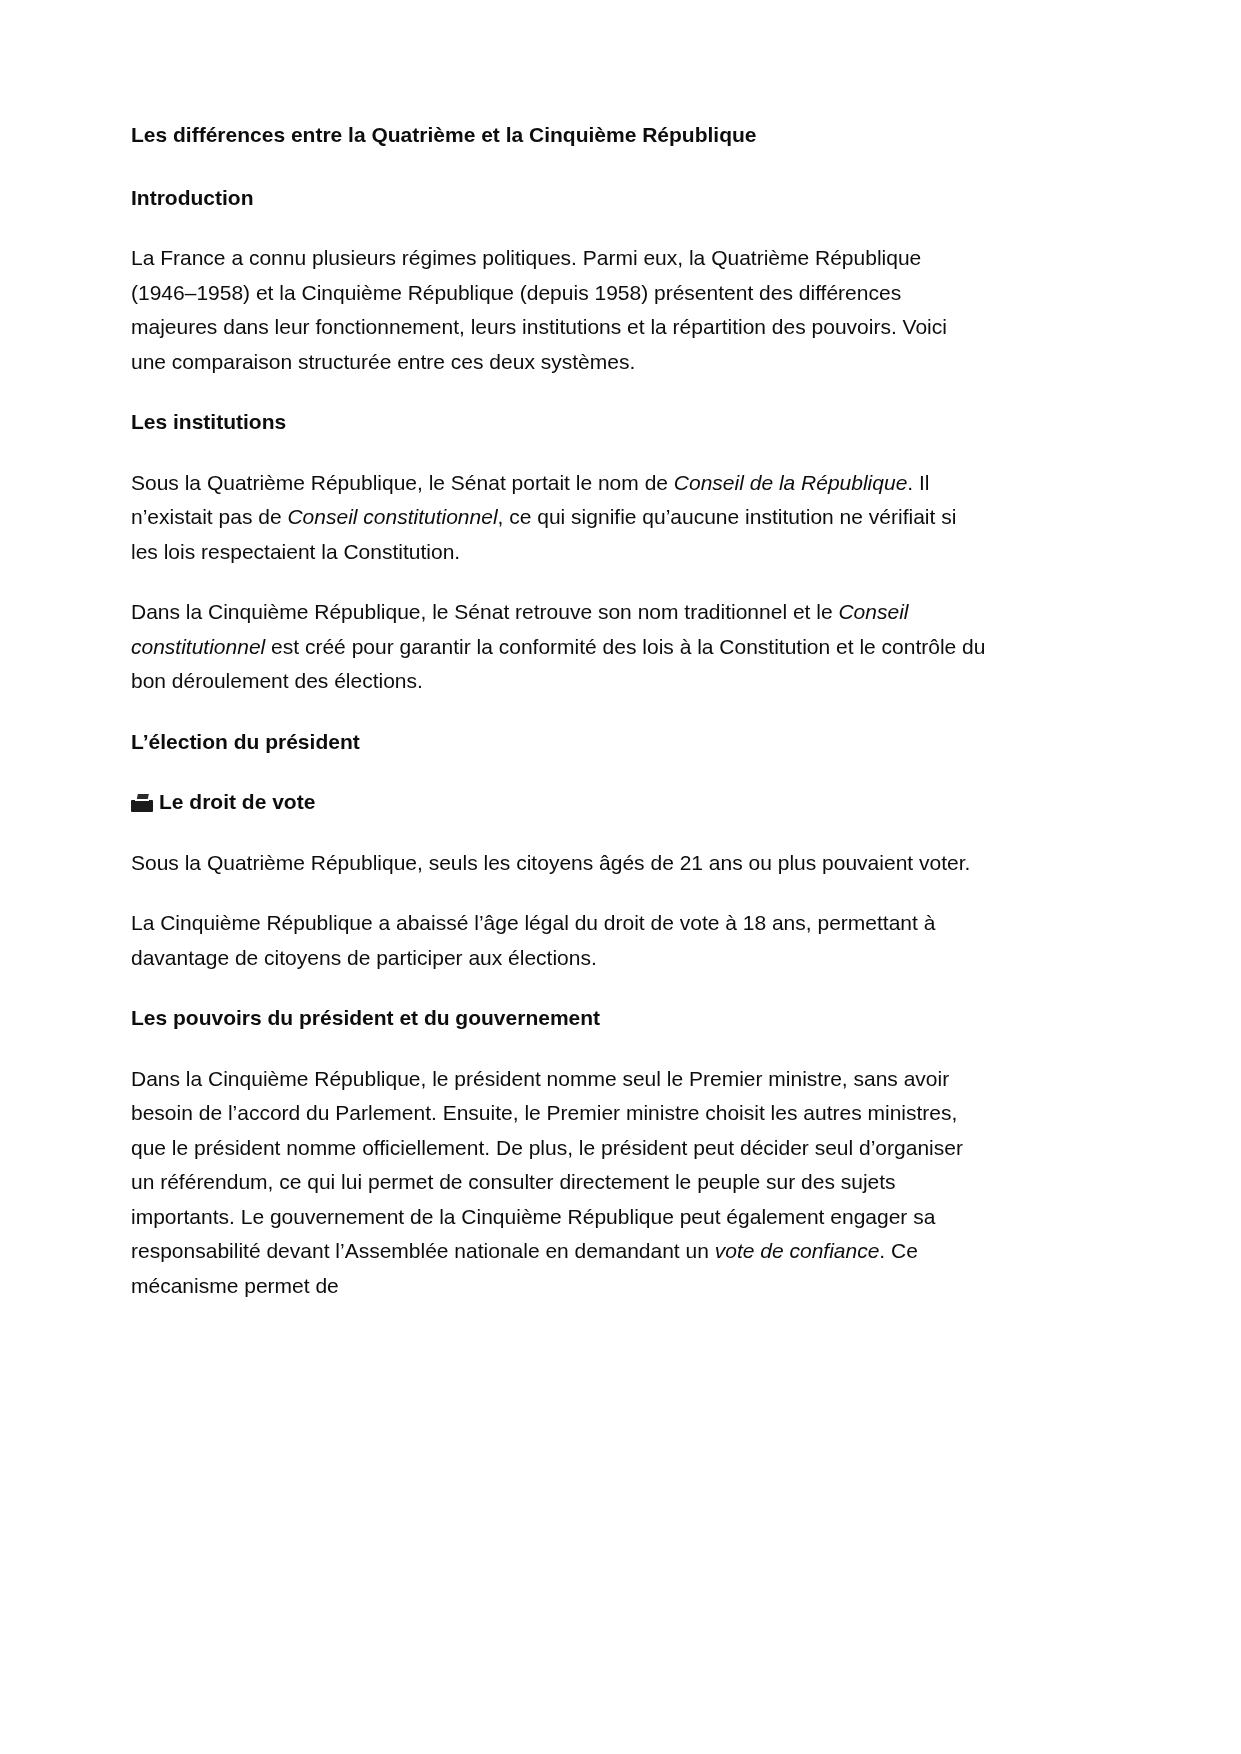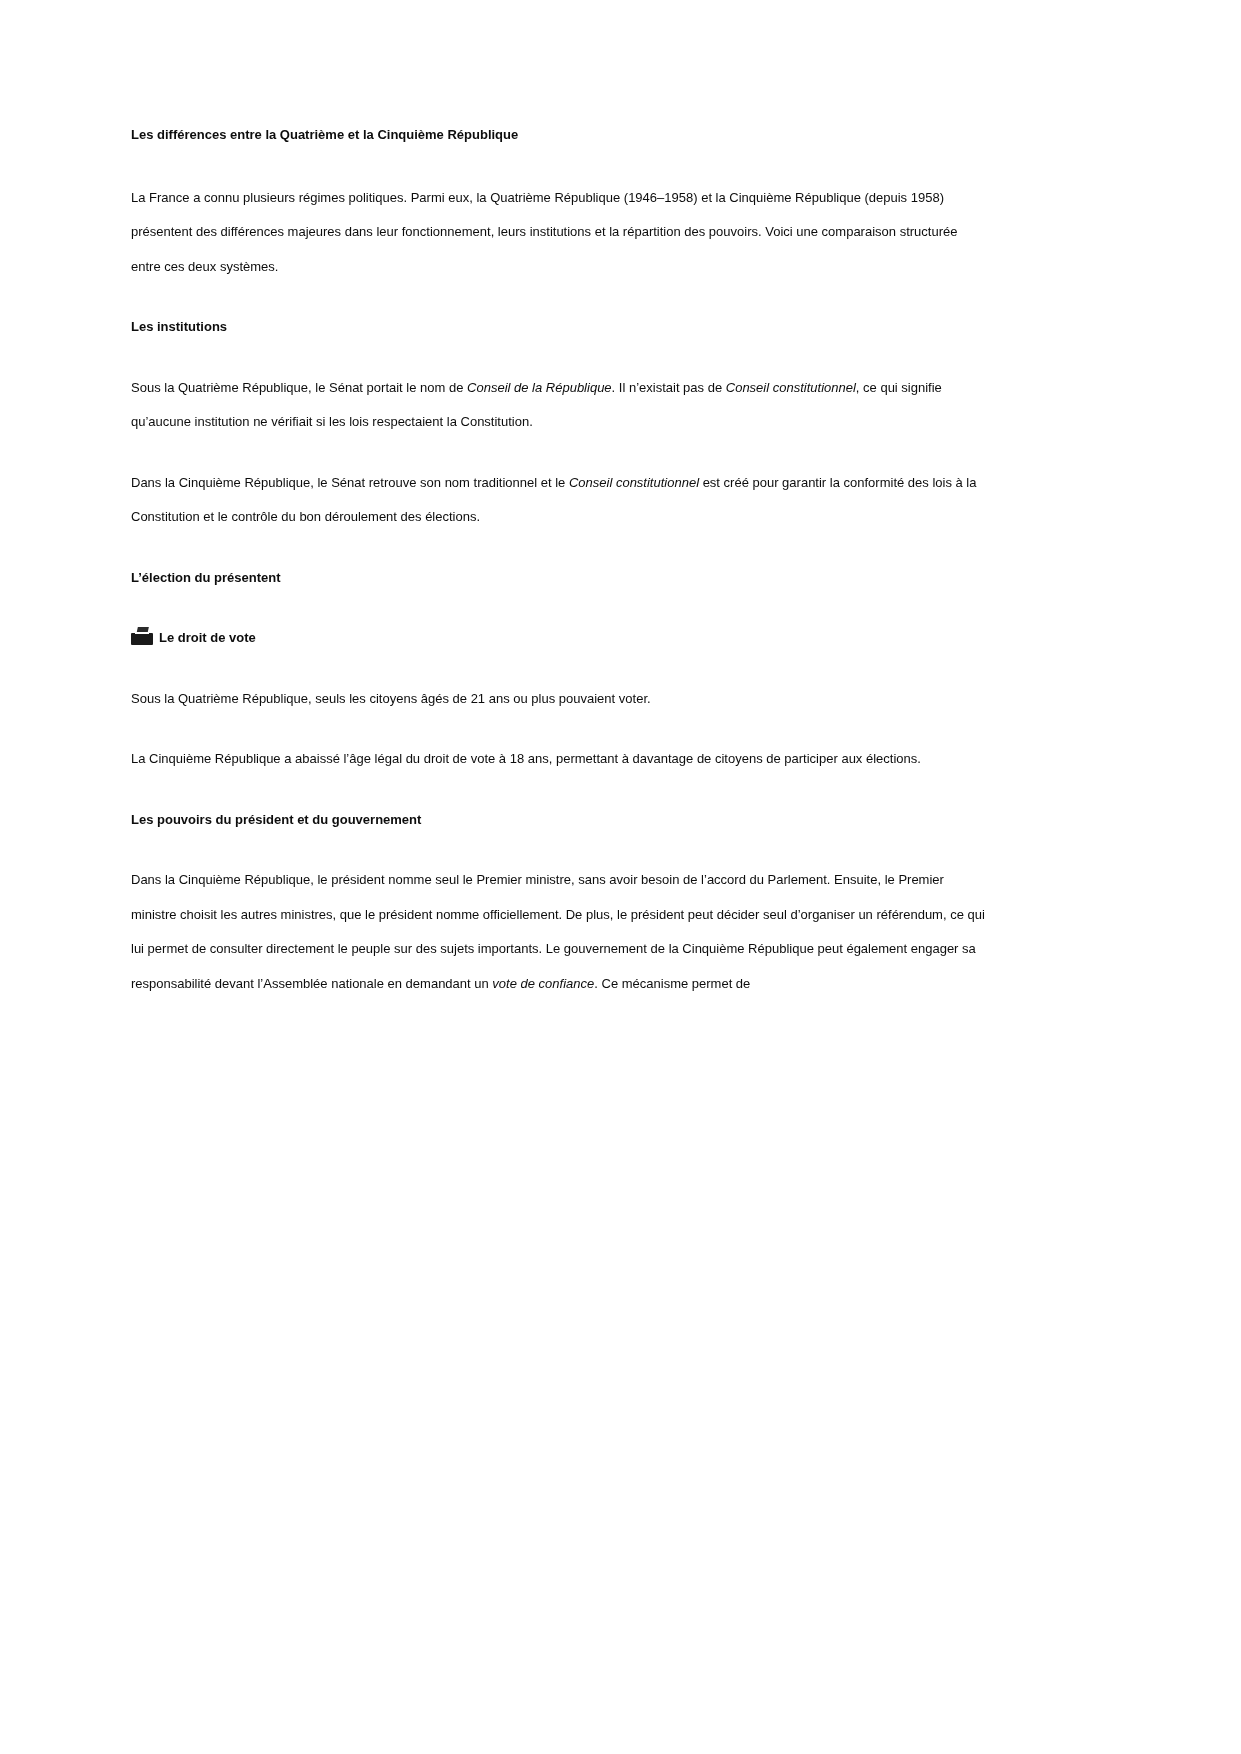--- a/index.html
+++ b/index.html
@@ -21,21 +21,21 @@
     background: #ffffff;
     box-sizing: border-box;
     padding: 118px 145px 0 131px;
   }
   .doc {
     width: 855px;
   }
   .doc p {
     margin: 0 0 0 0;
     font-family: "Liberation Sans", sans-serif;
-    font-size: 13px;
+    font-size: 21px;
     line-height: 34.5px;
     color: #0d0d0d;
     text-align: left;
   }
   .h-title {
     font-weight: bold;
     margin-bottom: 28px !important;
   }
   .h-section {
     font-weight: bold;
@@ -86,30 +86,31 @@
   }
 </style>
 </head>
 <body>
 
 <div class="page">
   <div class="doc">
 
     <p class="h-title">Les différences entre la Quatrième et la Cinquième République</p>
 
+    <p class="h-section"> Introduction</p>
 
     <p class="para">La France a connu plusieurs régimes politiques. Parmi eux, la Quatrième République (1946–1958) et la Cinquième République (depuis 1958) présentent des différences majeures dans leur fonctionnement, leurs institutions et la répartition des pouvoirs. Voici une comparaison structurée entre ces deux systèmes.</p>
 
     <p class="h-section">Les institutions</p>
 
     <p class="para"><span>Sous la Quatrième République, le Sénat portait le nom de </span><i class="em">Conseil de la République</i><span>. Il n’existait pas de </span><i class="em">Conseil constitutionnel</i><span>, ce qui signifie qu’aucune institution ne vérifiait si les lois respectaient la Constitution.</span></p>
 
     <p class="para"><span>Dans la Cinquième République, le Sénat retrouve son nom traditionnel et le </span><i class="em">Conseil constitutionnel</i><span> est créé pour garantir la conformité des lois à la Constitution et le contrôle du bon déroulement des élections.</span></p>
 
-    <p class="h-section">L’élection du présentent</p>
+    <p class="h-section">L’élection du président</p>
 
 
 
     <p class="h-section"><span class="vote-icon"><span class="ballot"></span><span class="box"></span><span class="slot"></span></span><span>Le droit de vote</span></p>
 
     <p class="para">Sous la Quatrième République, seuls les citoyens âgés de 21 ans ou plus pouvaient voter.</p>
 
     <p class="para">La Cinquième République a abaissé l’âge légal du droit de vote à 18 ans, permettant à davantage de citoyens de participer aux élections.</p>
 
     <p class="h-section"> Les pouvoirs du président et du gouvernement</p>

